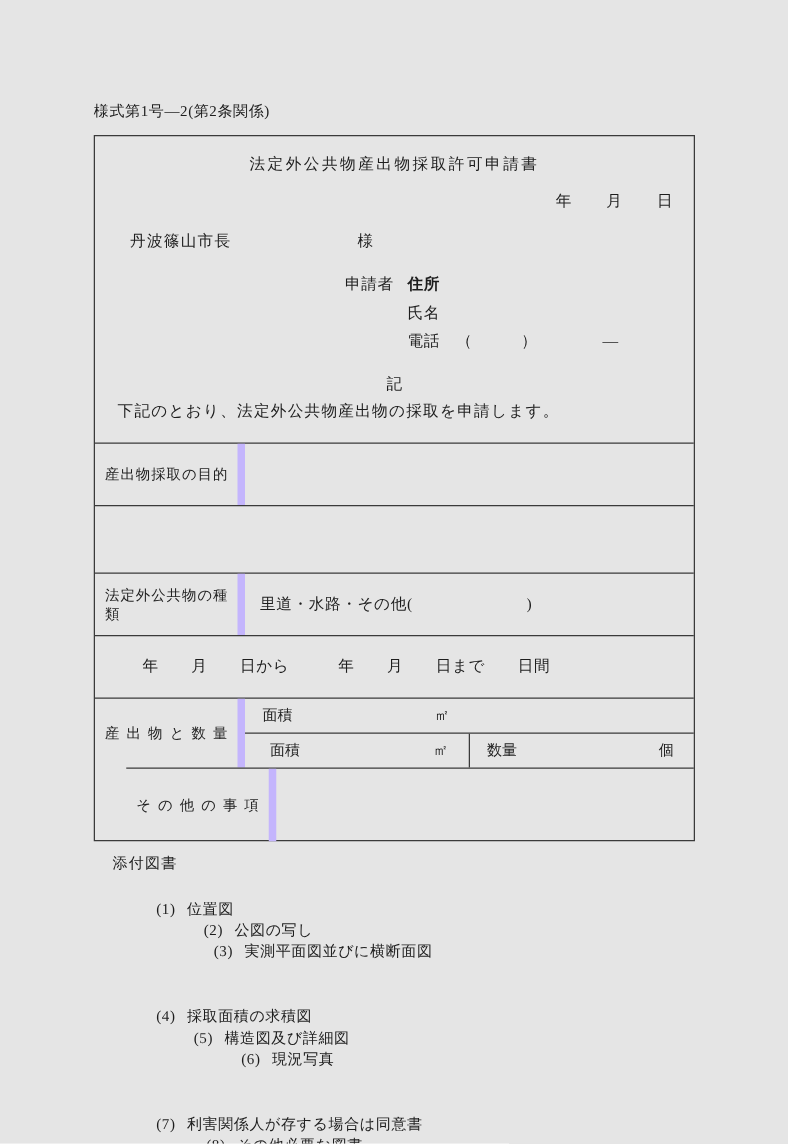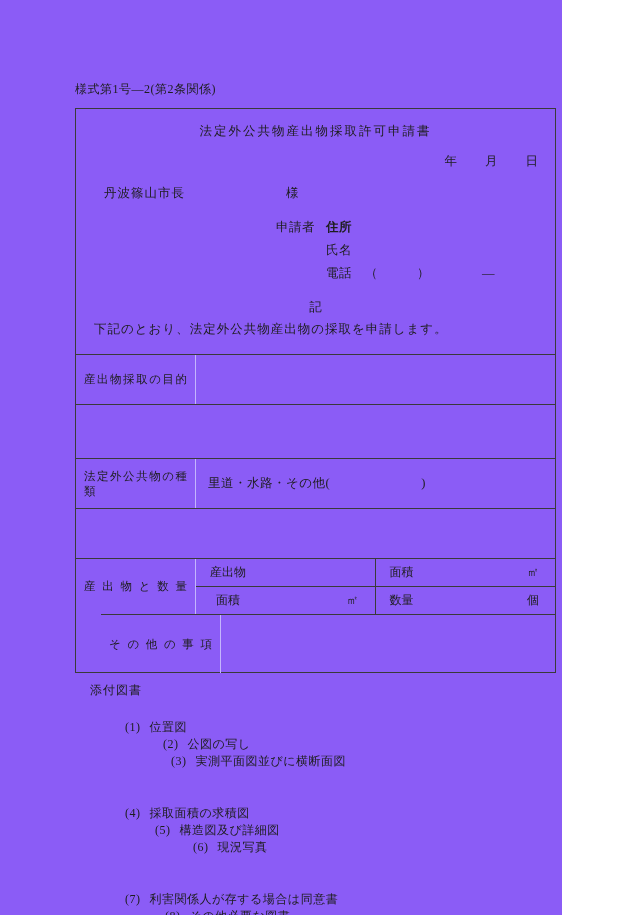--- a/index.html
+++ b/index.html
@@ -1,19 +1,19 @@
 <!DOCTYPE html>
 <html><head>
 <meta charset="utf-8">
 <style>
   html,body{margin:0;padding:0;background:#ffffff;}
   .page{
     position:relative;
-    width:562px;height:915px;
-    background:#8b5cf6;
+    width:630px;height:915px;
+    background:#e5e5e5;
     font-family:"Liberation Serif","DejaVu Serif",serif;
     color:#1d1d1d;
     font-size:12.5px;
     overflow:hidden;
   }
   .form-number{
     position:absolute;left:75px;top:81px;
     font-size:12px;letter-spacing:.5px;white-space:pre;
   }
   .box{
@@ -37,21 +37,21 @@
   .addr{position:absolute;left:250px;top:110px;font-size:12.5px;white-space:pre;letter-spacing:.5px;font-weight:bold;}
   .name{position:absolute;left:250px;top:133px;font-size:12.5px;white-space:pre;letter-spacing:.5px;}
   .phone{position:absolute;left:250px;top:156px;font-size:12.5px;white-space:pre;letter-spacing:.5px;}
   .ki{position:absolute;left:0;right:0;top:190px;text-align:center;font-size:12.5px;}
   .decl{position:absolute;left:18px;top:212px;font-size:12.5px;letter-spacing:1px;white-space:pre;}
 
   .ftable{position:absolute;left:0;top:245px;right:0;display:flex;flex-direction:column;}
   .trow{display:flex;border-top:1px solid #3a3a3a;box-sizing:border-box;}
   .r1{height:50px;} .r2{height:54px;} .r3{height:50px;} .r4{height:50px;} .r5{height:56px;} .r6{height:59px;margin-left:25px;}
   .tlabel{
-    width:120px;min-width:120px;border-right:1px solid #c4b5fd;
+    width:120px;min-width:120px;border-right:6px solid #c4b5fd;
     display:flex;align-items:center;box-sizing:border-box;
   }
   .tlabel span{
     display:inline-block;width:100%;padding:0 8px;box-sizing:border-box;
     font-size:11.5px;text-align:justify;text-align-last:justify;
   }
   .tval{
     flex:1;display:flex;align-items:center;
     padding-left:12px;box-sizing:border-box;
     font-size:12.5px;white-space:pre;letter-spacing:.5px;
@@ -113,32 +113,29 @@
       </div>
 
       <div class="trow r3">
         <div class="tlabel">
             <span>法定外公共物の種類</span>
           </div>
         <div class="tval">里道・水路・その他(　　　　　　　)</div>
       </div>
 
       <div class="trow r4">
+        <div class="tval">　　年　　月　　日から　　　年　　月　　日まで　　日間</div>
       </div>
 
       <div class="trow r5">
         <div class="tlabel">
             <span>産出物と数量</span>
           </div>
         <div class="qgrid">
           <div class="qrow top">
-            <div class="qcell left">
-              <span>産出物</span>
-              <span class="unit"></span>
-            </div>
             <div class="qcell">
               <span>面積</span>
               <span class="unit">㎡</span>
             </div>
           </div>
           <div class="qrow">
             <div class="qcell left indent">
               <span>面積</span>
               <span class="unit">㎡</span>
             </div>

